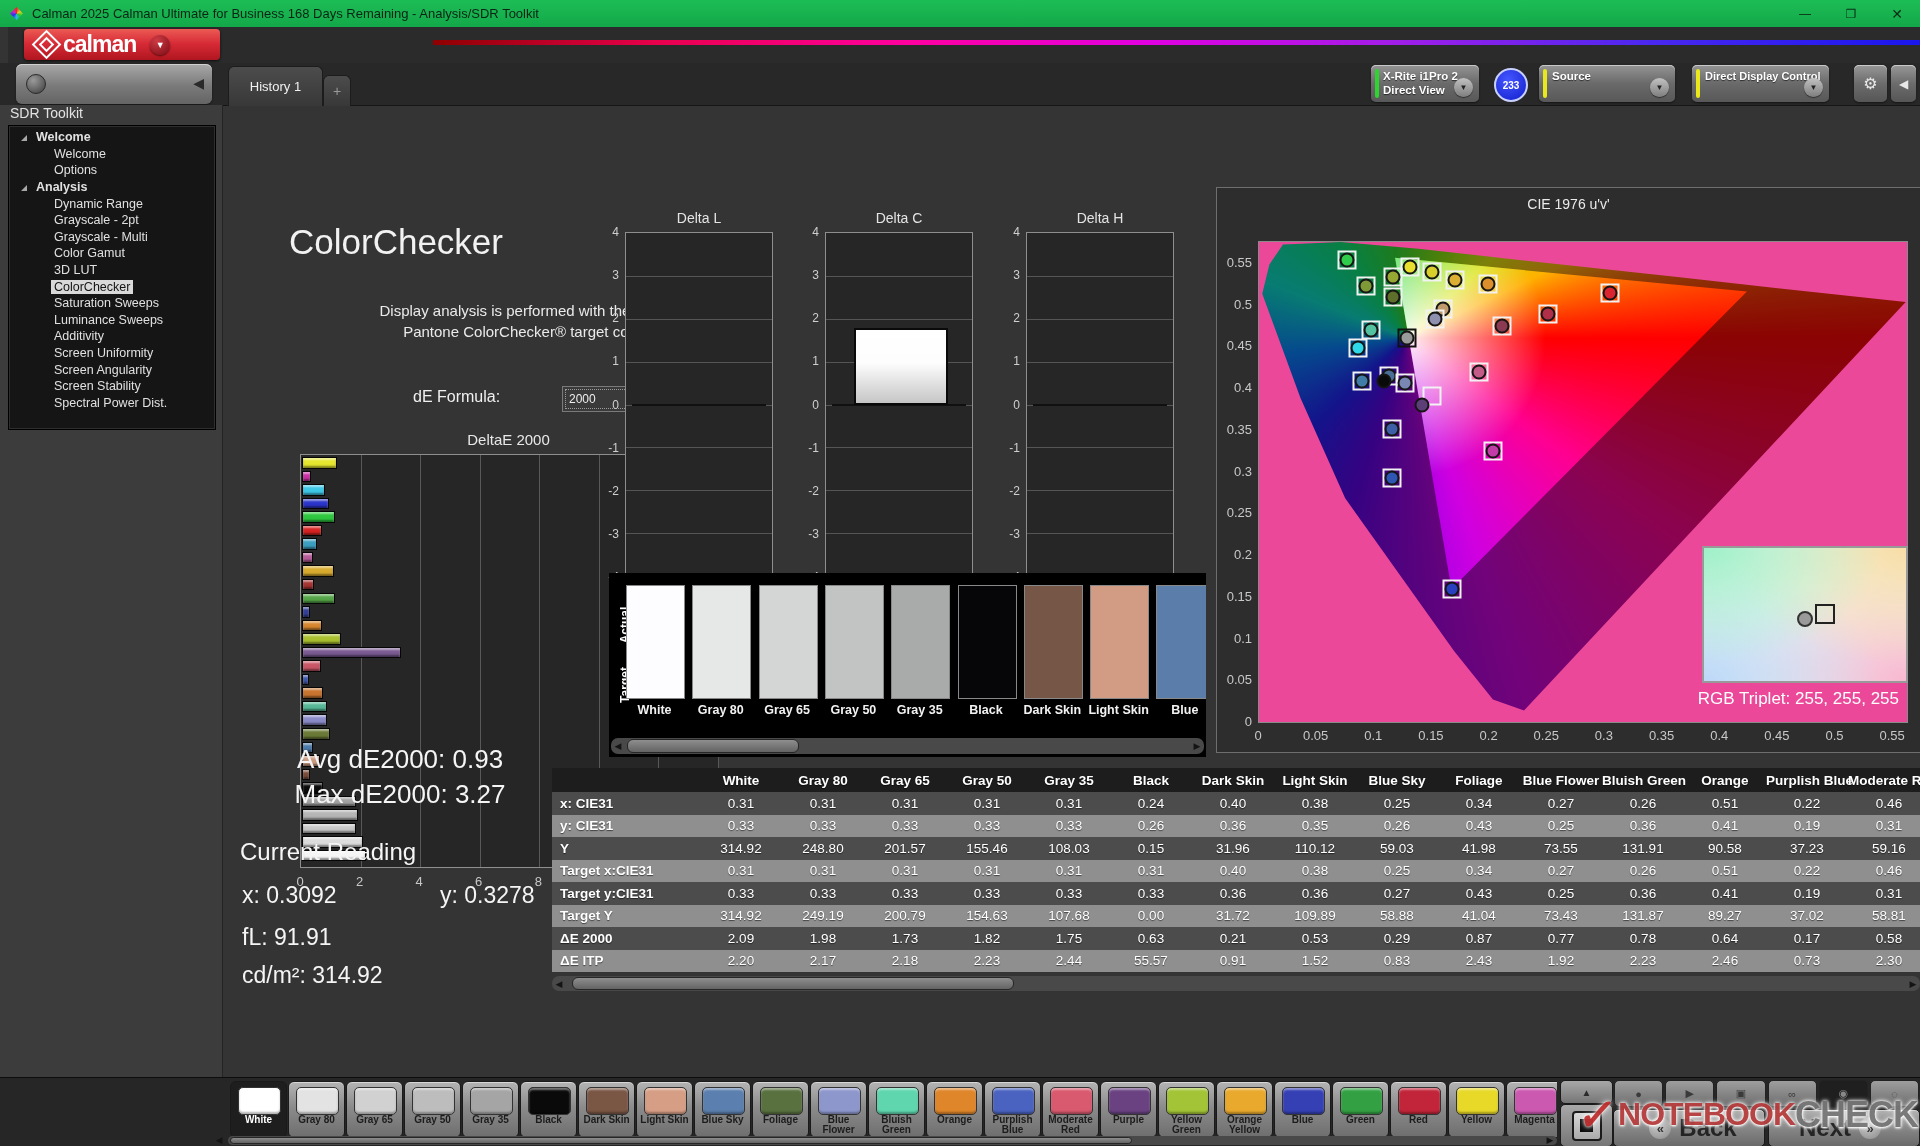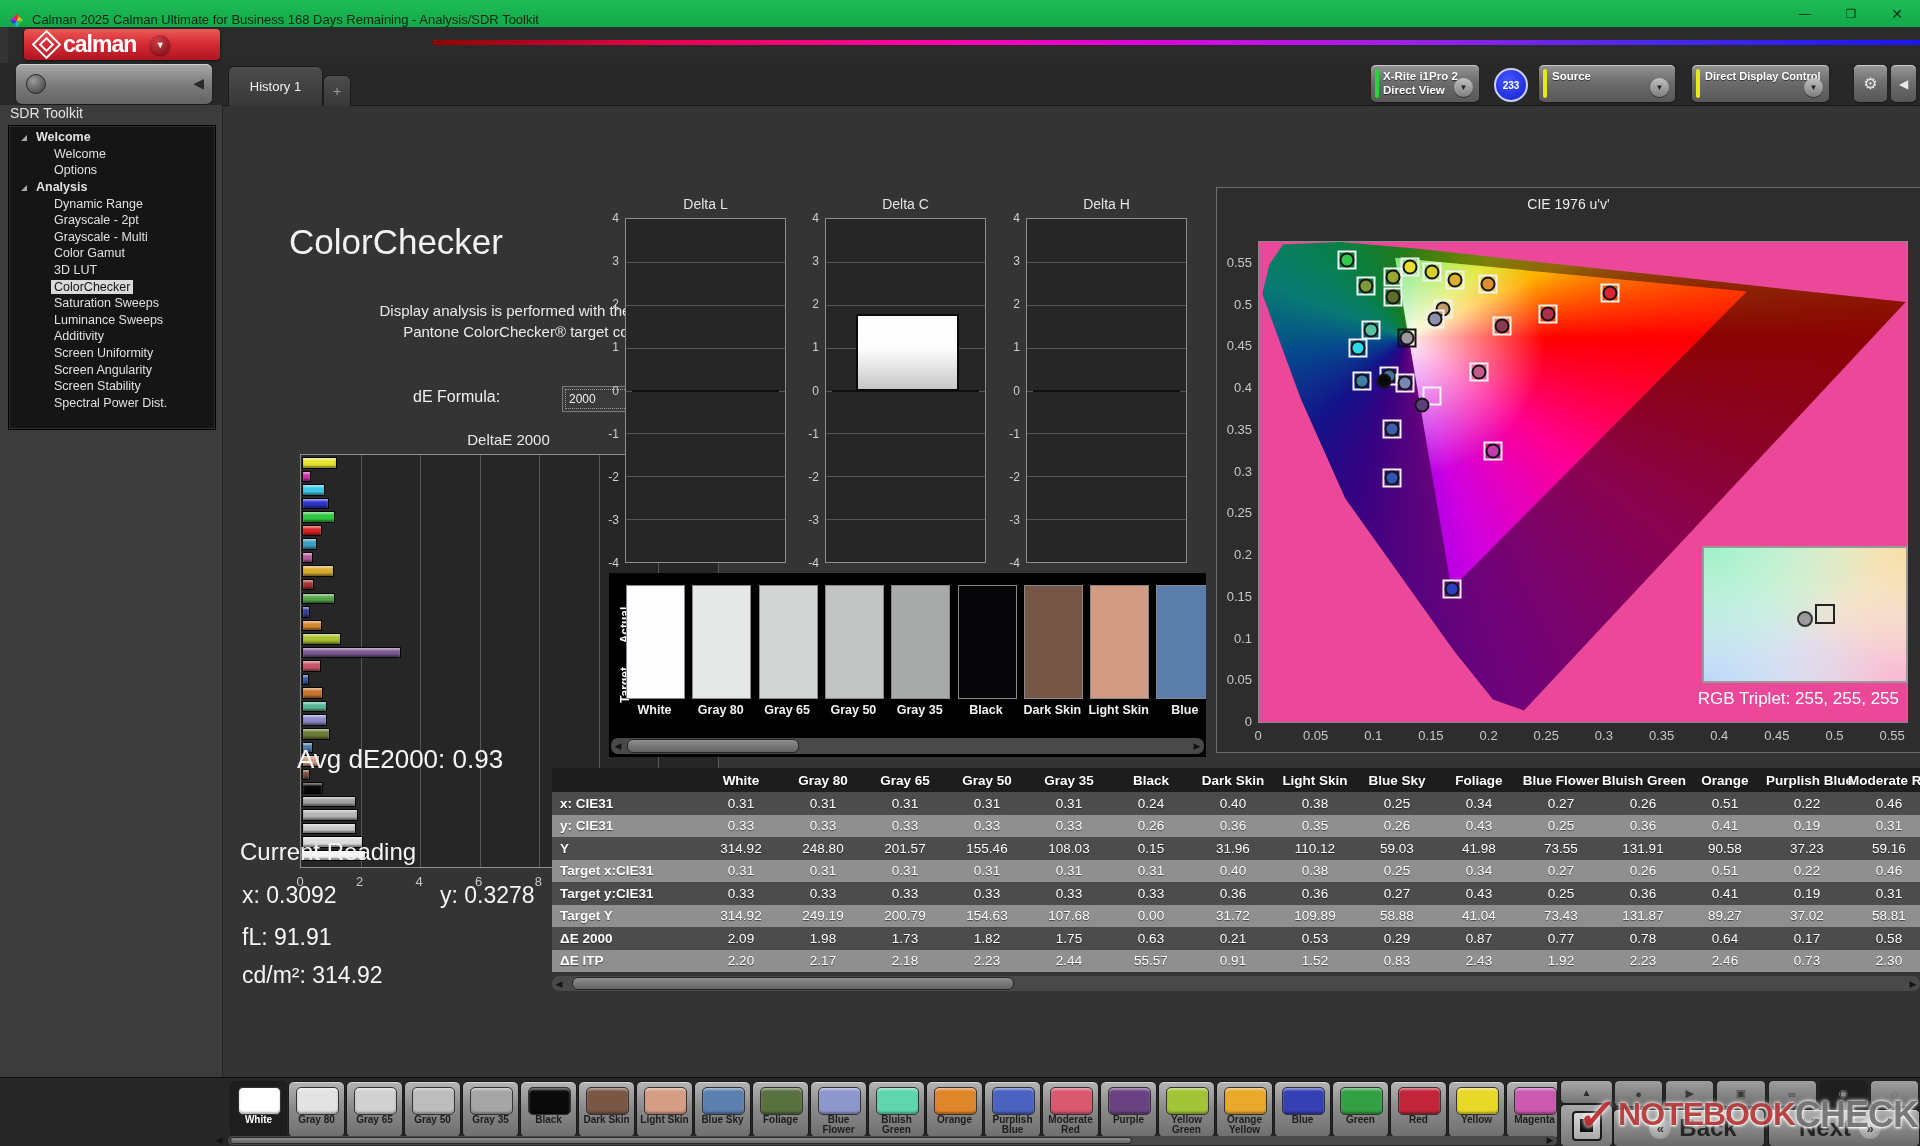--- a/index.html
+++ b/index.html
@@ -1,18 +1,18 @@
 <!DOCTYPE html>
 <html><head>
 <meta charset="utf-8">
 <style>
   html,body{margin:0;padding:0;background:#111;font-family:"Liberation Sans",sans-serif;}
   #app{position:relative;width:1920px;height:1146px;background:#343434;overflow:hidden;}
   
-  .titlebar{position:absolute;left:0;top:0;right:0;height:27px;background:linear-gradient(#1dbd56,#13a849);display:flex;align-items:flex-end;color:#07230f;}
+  .titlebar{position:absolute;left:0;top:0;right:0;height:27px;background:linear-gradient(#1dbd56,#13a849);display:flex;align-items:center;color:#07230f;}
   .app-icon{width:13px;height:13px;margin:0 9px 0 10px;background:conic-gradient(#e82828,#e8d028,#28c828,#28b8e8,#2830e8,#c828c8,#e82828);clip-path:polygon(50% 0,100% 50%,50% 100%,0 50%);}
   .title-text{font-size:13px;color:#0b2414;}
   .win-btns{margin-left:auto;display:flex;height:100%;}
   .win-btn{width:46px;display:flex;align-items:center;justify-content:center;font-size:12px;color:#0b2b16;}
   .win-btn.close{font-size:14px;}
   
   .logobar{position:absolute;left:0;top:27px;right:0;height:36px;background:#2b2b2b;margin-left:8px;}
   .logo-block{position:absolute;left:16px;top:2px;width:196px;height:31px;border-radius:4px;background:linear-gradient(#ec5a54 0%,#d62a36 48%,#b0161f 100%);display:flex;align-items:center;box-shadow:0 1px 3px rgba(0,0,0,.7);}
   .logo-diamond{width:17px;height:17px;margin:0 6px 0 12px;border:2px solid #fff;transform:rotate(45deg);display:flex;align-items:center;justify-content:center;}
   .logo-diamond i{display:block;width:7px;height:7px;border:2px solid #fff;}
@@ -58,21 +58,21 @@
   .de-bar{position:absolute;left:1px;height:9.5px;border:1px solid #060606;box-shadow:inset 0 2px 2px rgba(255,255,255,.5),inset 0 -2px 2px rgba(0,0,0,.45);}
   #de-xlabels{position:absolute;left:300px;top:874px;width:417px;height:16px;}
   .de-xtick{position:absolute;transform:translateX(-50%);font-size:13px;color:#c8c8c8;}
   
   .stat{position:absolute;color:#f5f5f5;}
   .stat.avg{left:240px;top:744px;width:320px;text-align:center;font-size:26px;}
   .stat.max{left:240px;top:779px;width:320px;text-align:center;font-size:26px;}
   .stat.cur{left:240px;top:838px;font-size:24px;}
   .stat.small{font-size:23px;}
   
-  .dchart{position:absolute;top:218px;width:161px;height:345px;}
+  .dchart{position:absolute;top:232px;width:148px;height:345px;}
   .dchart .dtitle{position:absolute;left:0;top:-22px;width:100%;text-align:center;font-size:14px;color:#e4e4e4;}
   .dplot{position:absolute;inset:0;background:#262626;border:1px solid #8e8e8e;}
   .hgrid{position:absolute;left:0;right:0;height:1px;background:#555;}
   .dticks{position:absolute;left:-34px;top:0;width:28px;height:100%;}
   .d-ytick{position:absolute;right:0;font-size:12px;color:#cfcfcf;width:28px;text-align:right;}
   .zero{position:absolute;left:4%;width:92%;height:2px;background:#101010;top:calc(50% - 1px);}
   .dbar{position:absolute;left:19%;width:62%;bottom:50%;background:linear-gradient(180deg,#fff 0%,#fdfdfd 45%,#c6c6c6 100%);border:2px solid #0a0a0a;}
   
   .strip-panel{position:absolute;left:609px;top:573px;width:597px;height:184px;background:#000;overflow:hidden;}
   .vlabel{position:absolute;left:-14px;color:#fff;font-size:12px;font-weight:bold;transform:rotate(-90deg);width:60px;text-align:center;}
@@ -309,20 +309,21 @@
       <div class="de-xtick" style="left: 14.2857%;">2</div>
       <div class="de-xtick" style="left: 28.5714%;">4</div>
       <div class="de-xtick" style="left: 42.8571%;">6</div>
       <div class="de-xtick" style="left: 57.1429%;">8</div>
       <div class="de-xtick" style="left: 71.4286%;">10</div>
       <div class="de-xtick" style="left: 85.7143%;">12</div>
       <div class="de-xtick" style="left: 100%;">14</div>
     </div>
 
   <div class="stat avg">Avg dE2000: 0.93</div>
+  <div class="stat max">Max dE2000: 3.27</div>
   <div class="stat cur">Current Reading</div>
   <div class="stat small" style="left:242px;top:882px;">x: 0.3092</div>
   <div class="stat small" style="left:440px;top:882px;">y: 0.3278</div>
   <div class="stat small" style="left:242px;top:924px;">fL: 91.91</div>
   <div class="stat small" style="left:242px;top:962px;">cd/m²: 314.92</div>
 
   <div class="dchart" id="dchart1" style="left:625px;">
     <div class="dtitle">Delta L</div>
     <div class="dticks">
         <div class="d-ytick" style="top: calc(0% - 7px);">4</div>

